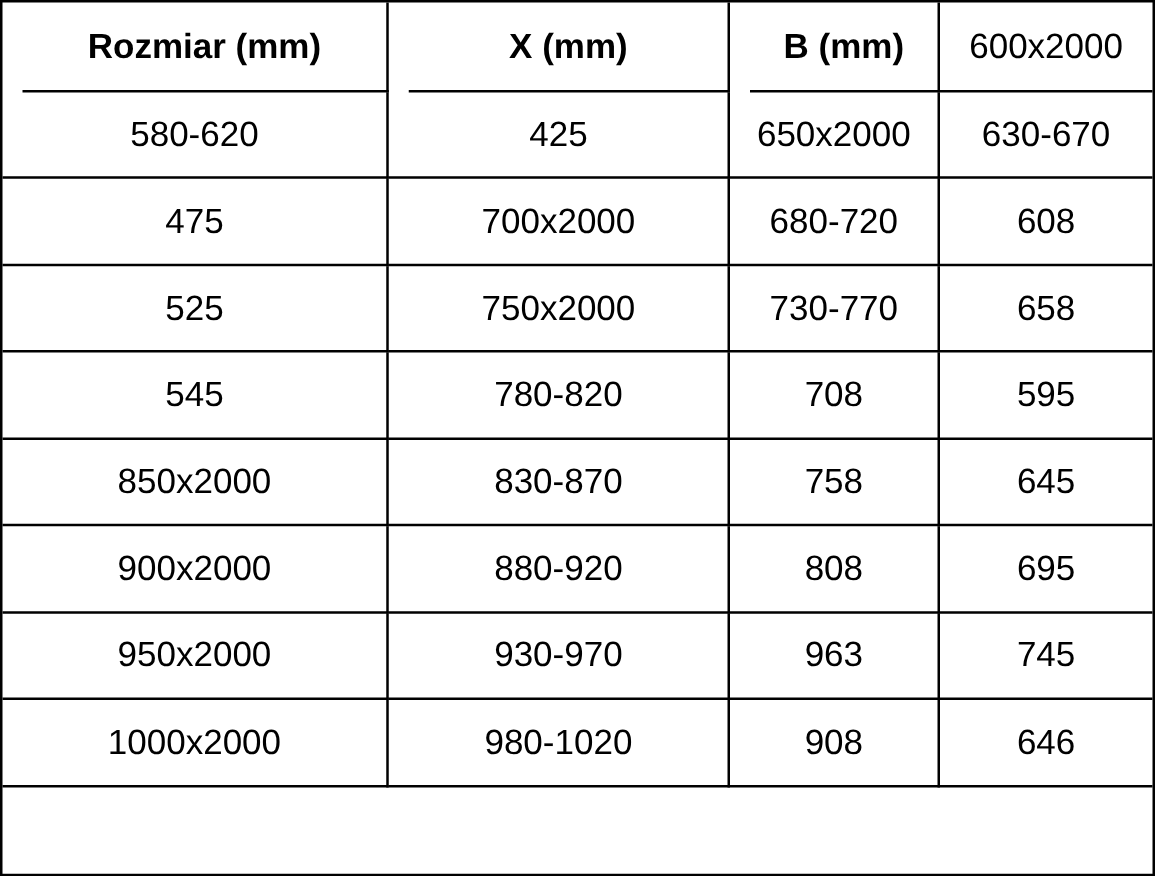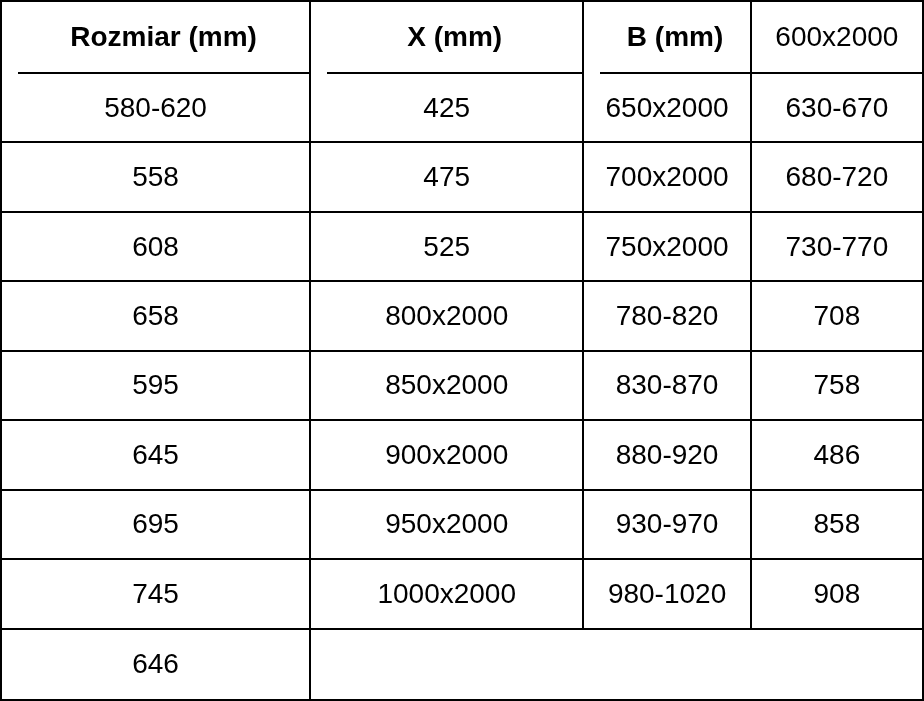--- a/index.html
+++ b/index.html
@@ -50,49 +50,48 @@
   <div class="cell header-cell">Rozmiar (mm)</div>
   <div class="cell header-cell">X (mm)</div>
   <div class="cell header-cell">B (mm)</div>
 
   <div class="cell">600x2000</div>
   <div class="cell">580-620</div>
   <div class="cell">425</div>
 
   <div class="cell">650x2000</div>
   <div class="cell">630-670</div>
-  <div class="cell">558</div>
   <div class="cell">475</div>
 
   <div class="cell">700x2000</div>
   <div class="cell">680-720</div>
   <div class="cell">608</div>
   <div class="cell">525</div>
 
   <div class="cell">750x2000</div>
   <div class="cell">730-770</div>
   <div class="cell">658</div>
+  <div class="cell">545</div>
 
-  <div class="cell">800x2000</div>
   <div class="cell">780-820</div>
   <div class="cell">708</div>
   <div class="cell">595</div>
 
   <div class="cell">850x2000</div>
   <div class="cell">830-870</div>
   <div class="cell">758</div>
   <div class="cell">645</div>
 
   <div class="cell">900x2000</div>
   <div class="cell">880-920</div>
-  <div class="cell">486</div>
+  <div class="cell">808</div>
   <div class="cell">695</div>
 
   <div class="cell">950x2000</div>
   <div class="cell">930-970</div>
-  <div class="cell">858</div>
+  <div class="cell">963</div>
   <div class="cell">745</div>
 
   <div class="cell">1000x2000</div>
   <div class="cell">980-1020</div>
   <div class="cell">908</div>
   <div class="cell">646</div>
 </div>
 
 </body></html>

